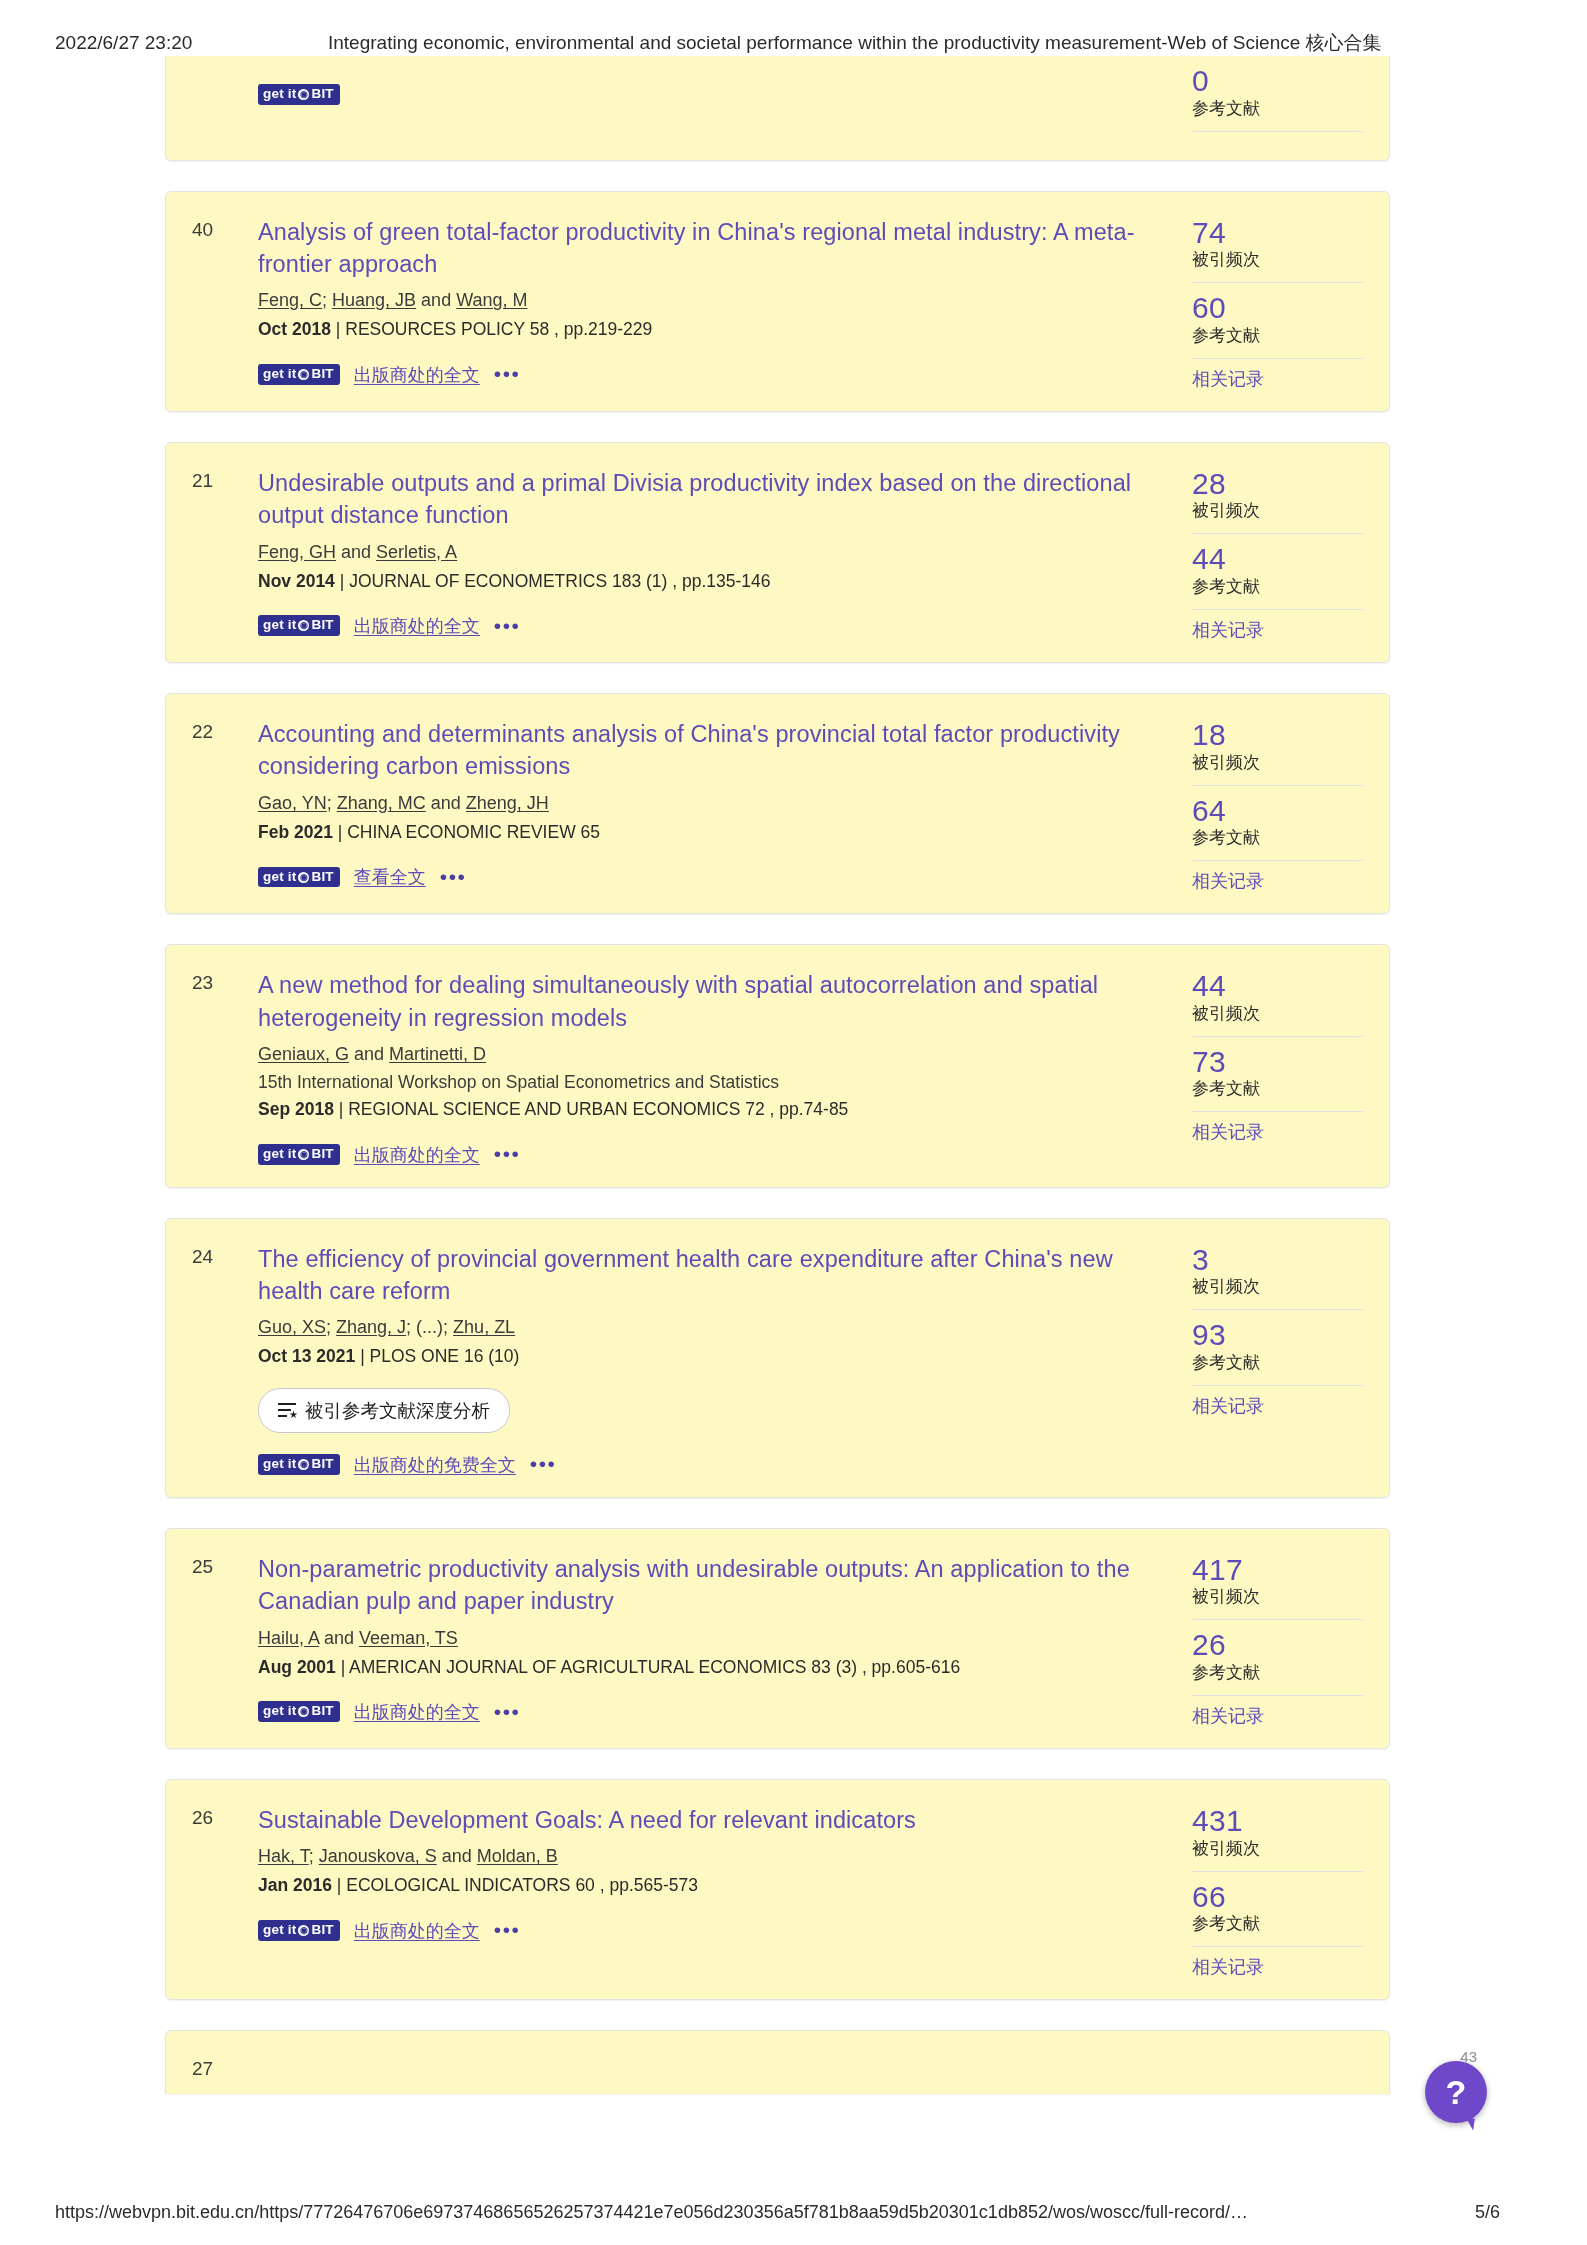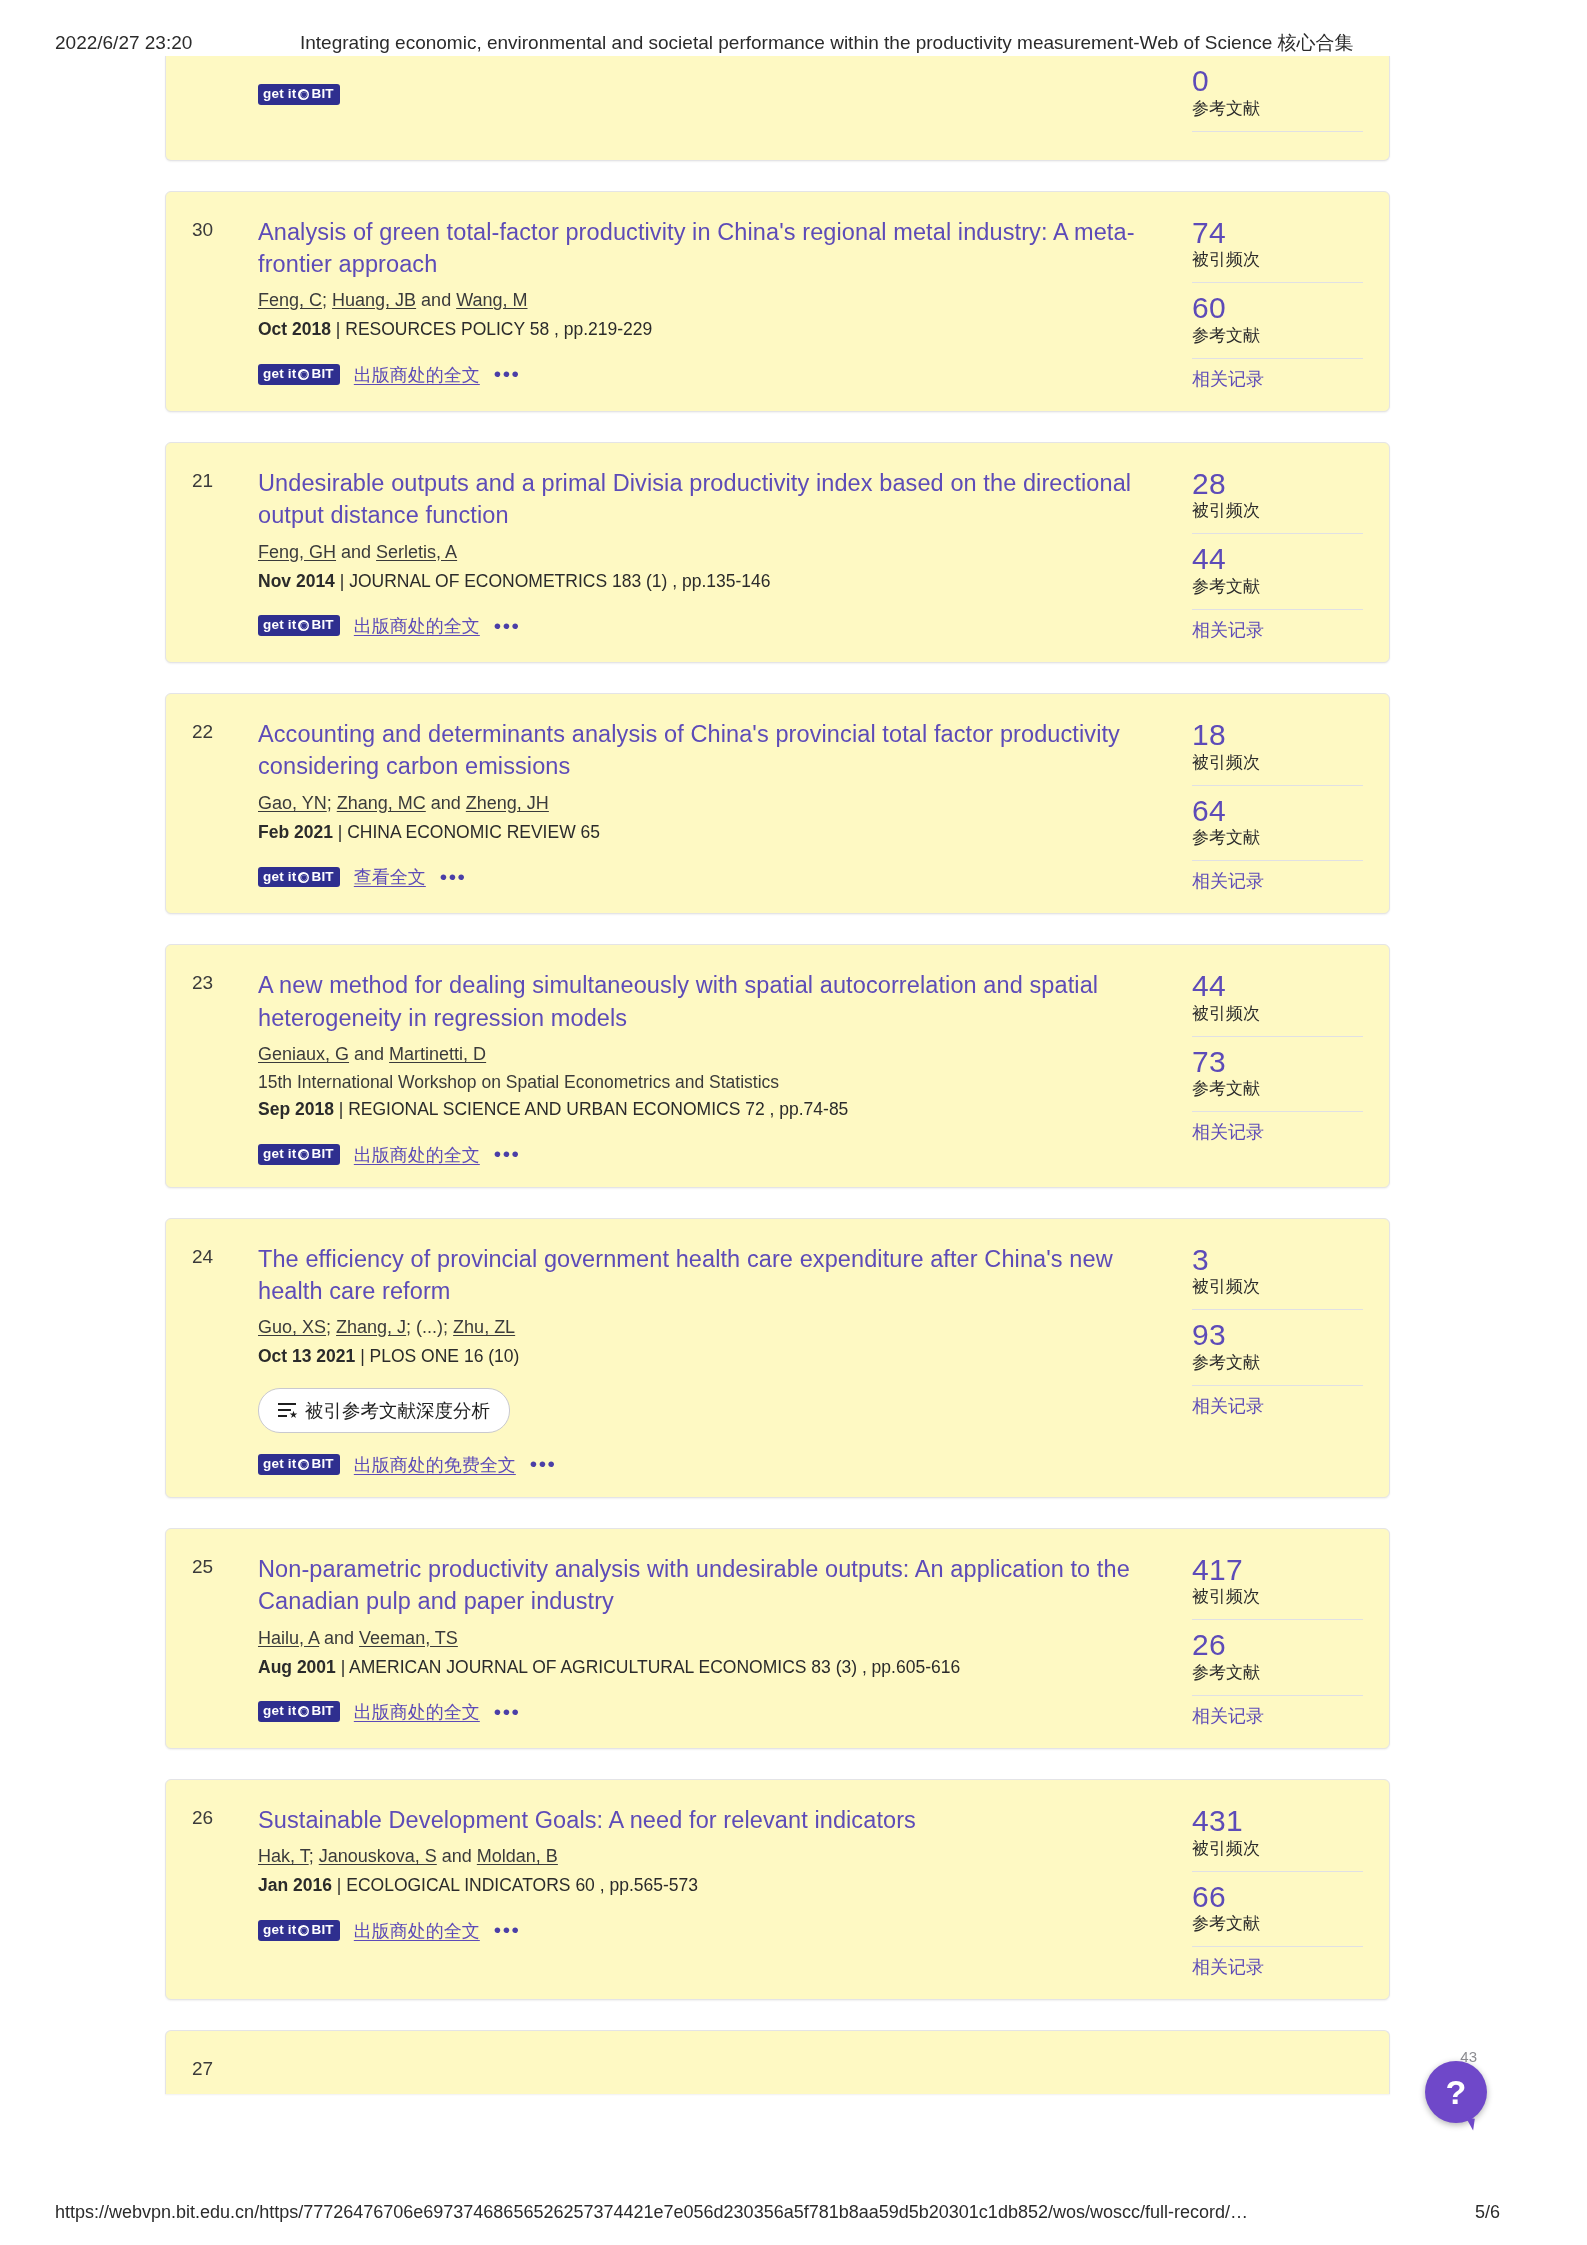--- a/index.html
+++ b/index.html
@@ -22,21 +22,21 @@
   }
   
   .print-header {
     display: flex;
     align-items: baseline;
     padding: 30px 55px 0 55px;
     font-size: 19px;
     color: #2b2b2b;
   }
   .print-header .ph-date { width: 245px; flex: 0 0 245px; font-size: 19px; }
-  .print-header .ph-title { flex: 1; text-align: left; font-size: 19px; }
+  .print-header .ph-title { flex: 1; text-align: left; font-size: 19px; margin-left: 28px; }
   
   .results {
     padding: 18px 165px 0 165px;
   }
   .record {
     background: #fef9c3;
     border: 1px solid #e4e4e7;
     border-radius: 6px;
     box-shadow: 0 1px 2px rgba(0,0,0,0.06);
     margin-bottom: 30px;
@@ -285,21 +285,21 @@
         </div>
         <div class="rec-metrics">
           <div class="metric-block">
             <div class="metric-num">0</div>
             <div class="metric-label">参考文献</div>
           </div>
           <div class="metric-divider"></div>
         </div>
       </div>
       <div class="record">
-        <div class="rec-index">30</div>
+        <div class="rec-index">40</div>
         <div class="rec-main">
           <div class="rec-title">Analysis of green total-factor productivity in China's regional metal industry: A meta-frontier approach</div>
           <div class="rec-authors"><a>Feng, C</a>; <a>Huang, JB</a> and <a>Wang, M</a></div>
           <div class="rec-source"><span class="src-date">Oct 2018</span><span> | RESOURCES POLICY 58 , pp.219-229</span></div>
           <div class="rec-actions">
             <span class="getit">
               <span>get it</span>
               <span class="gi-dot">◉</span>
               <span>BIT</span>
             </span>

